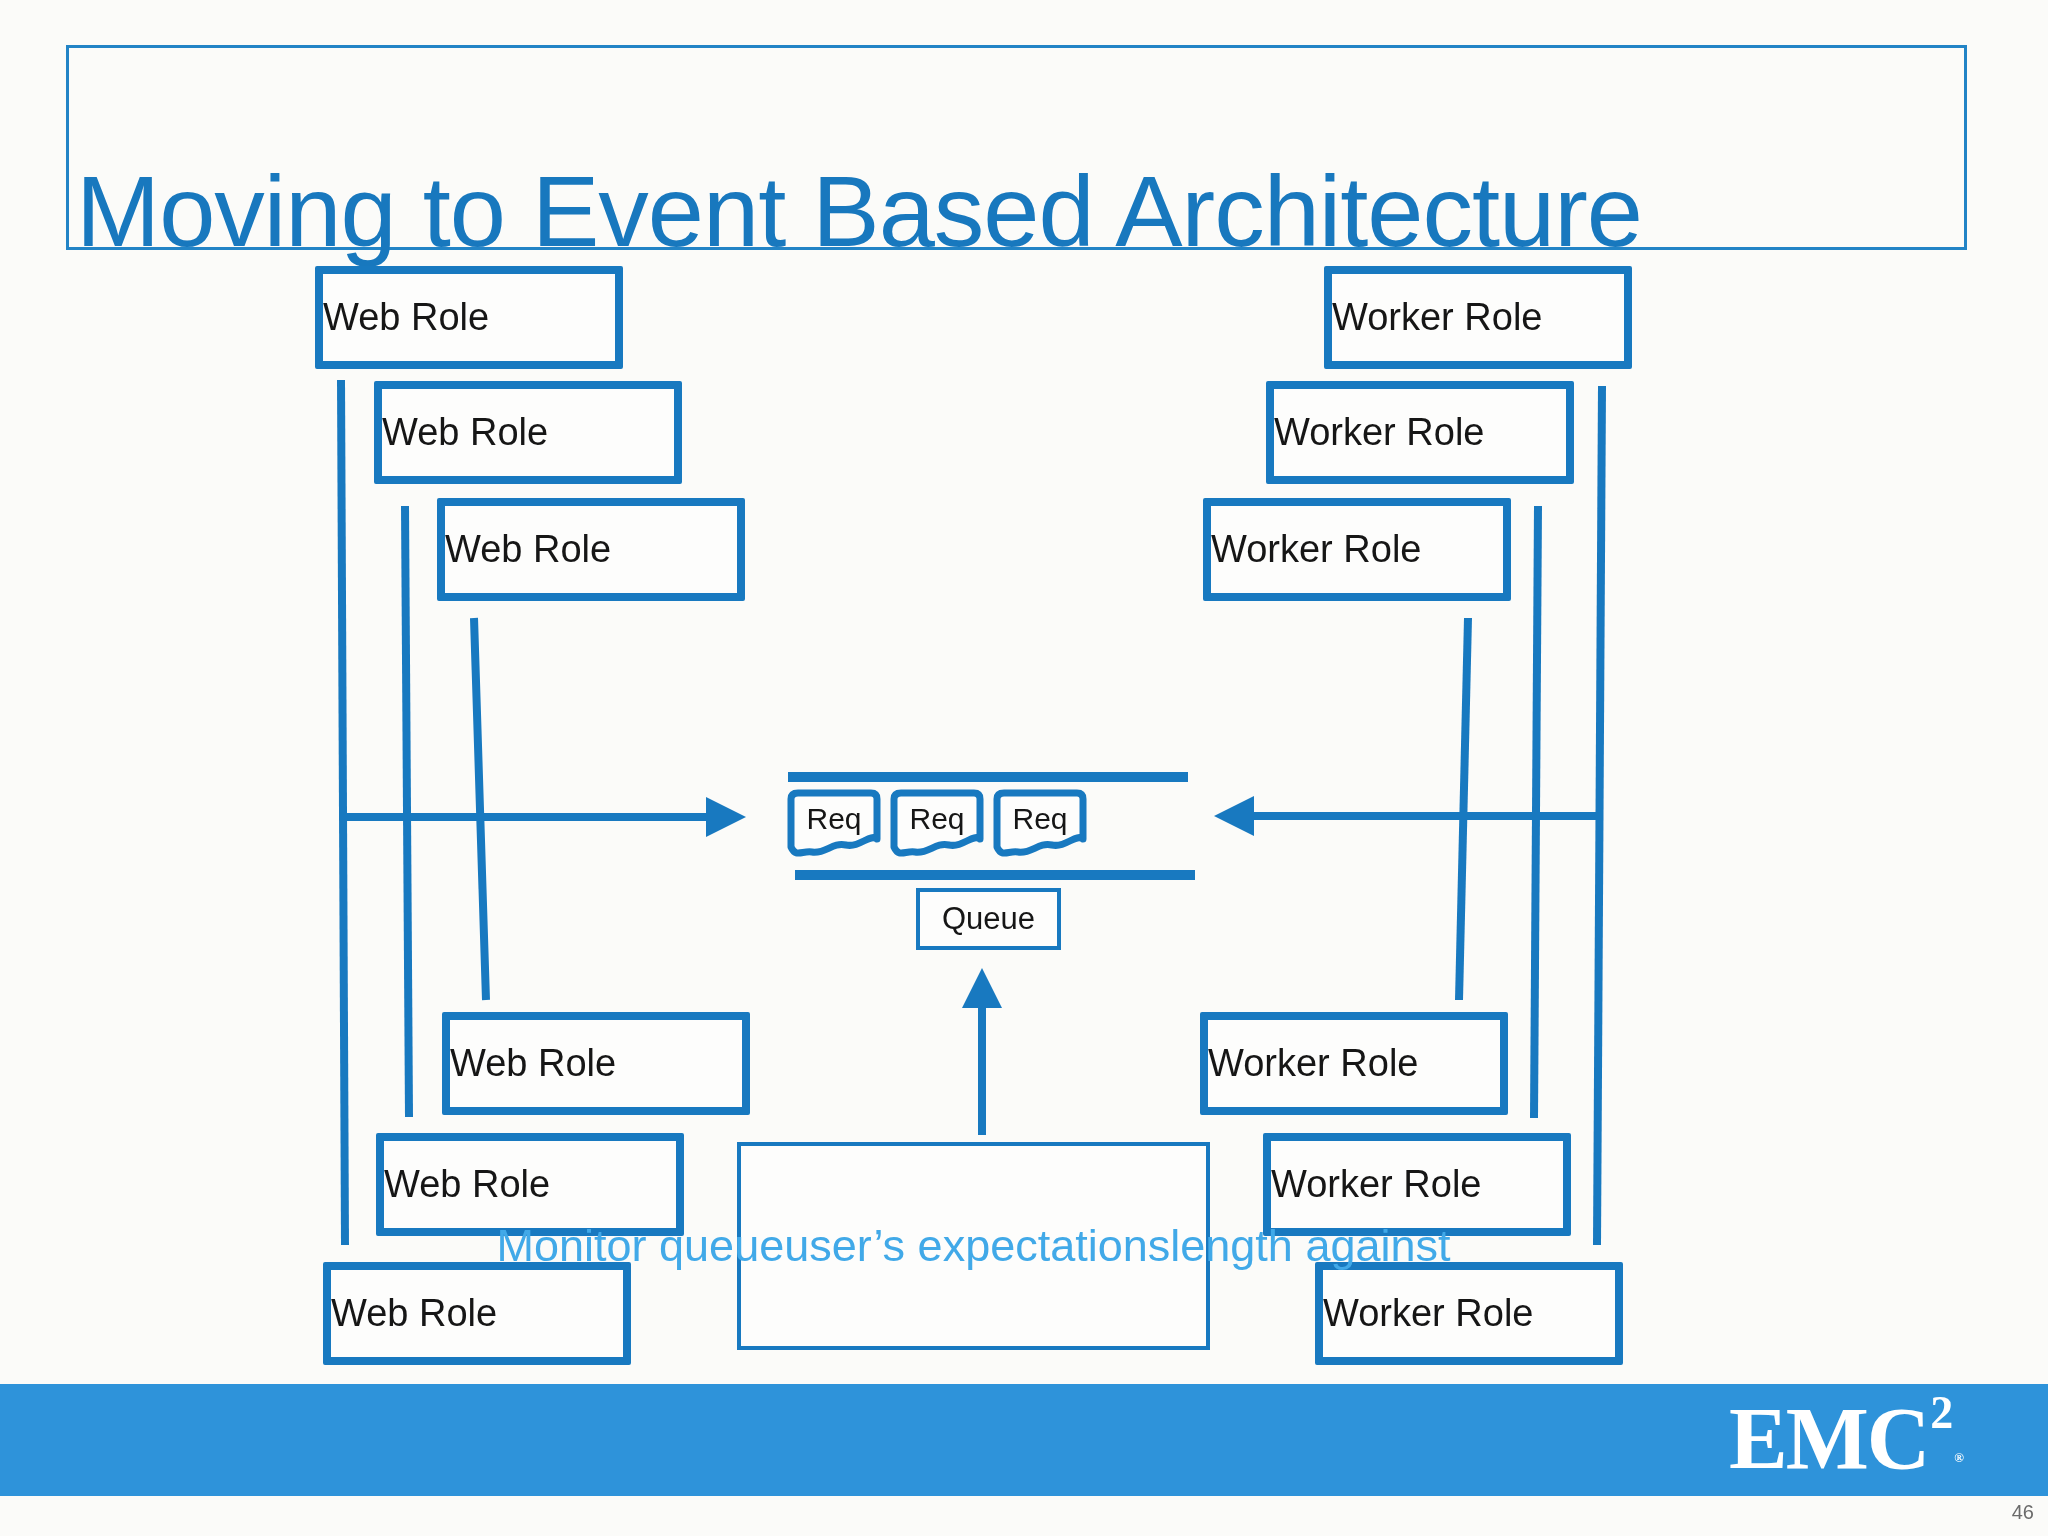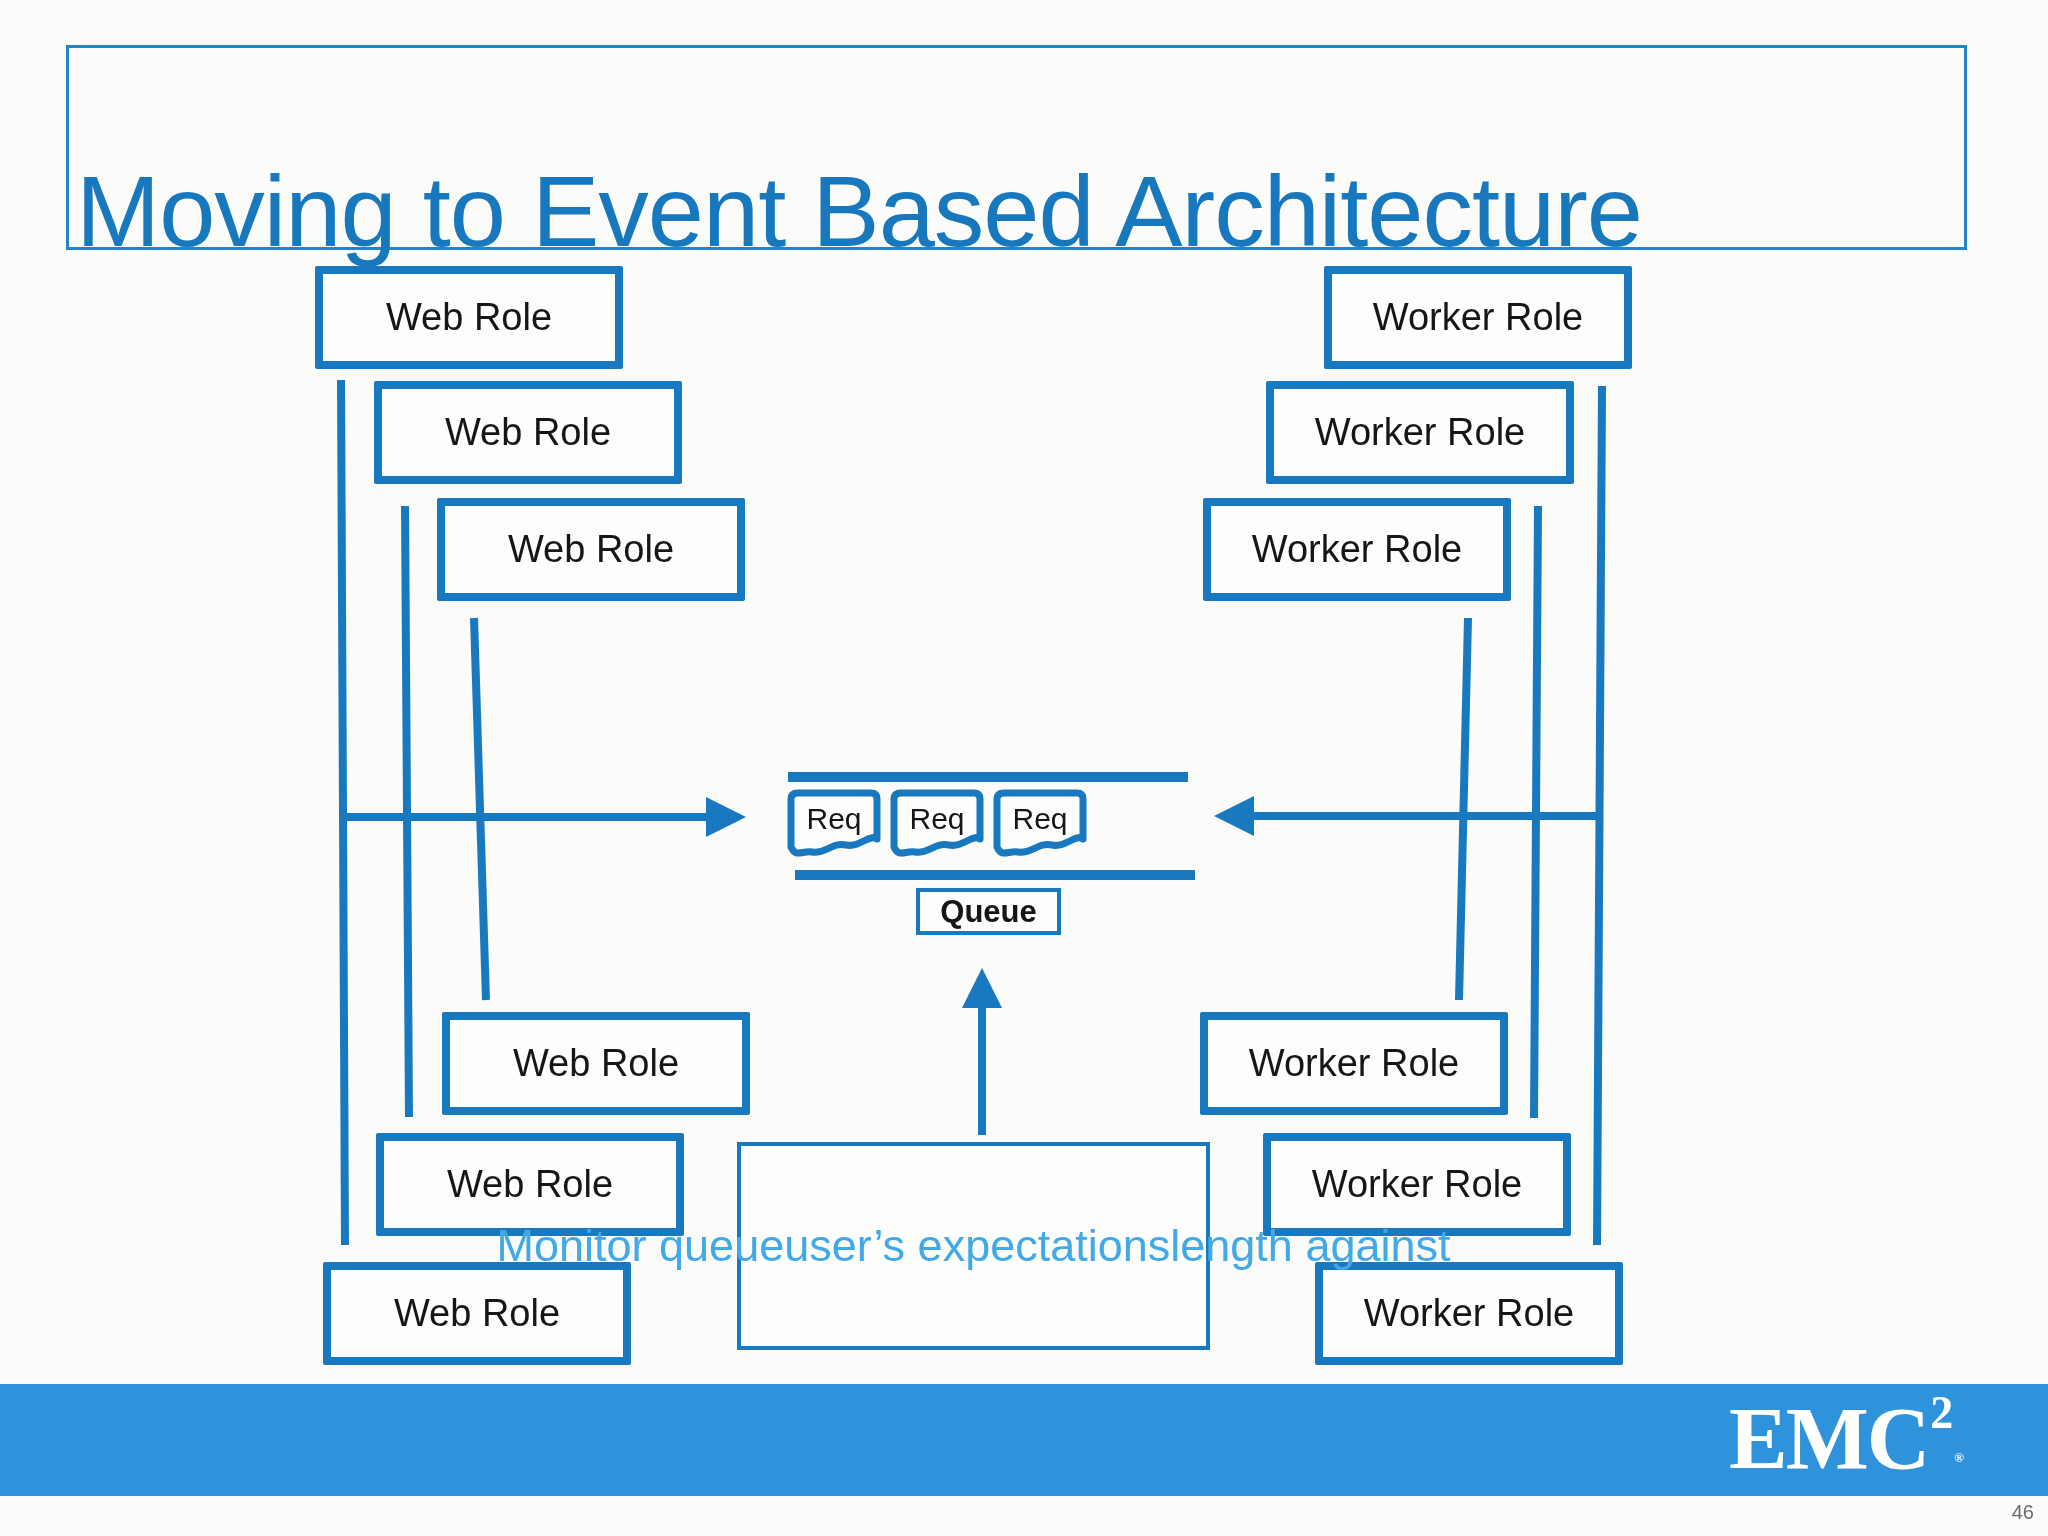--- a/index.html
+++ b/index.html
@@ -34,42 +34,42 @@
     position:absolute;left:0;top:0;width:2048px;height:1536px;
     pointer-events:none;
   }
   .conn{stroke:var(--blue);stroke-width:8;fill:none;}
   .qline{stroke:var(--blue);stroke-width:10;fill:none;}
   
   .role-box{
     position:absolute;width:308px;height:103px;
     border:8px solid var(--blue);background:var(--box-fill);
     box-sizing:border-box;border-radius:2px;
-    display:flex;align-items:center;justify-content:center;
+    display:flex;align-items:center;
     font-size:38px;color:var(--ink);
     z-index:2;
   }
   
   .req-doc{
     position:absolute;width:94px;height:76px;z-index:2;
   }
   .req-doc svg{position:absolute;left:0;top:0;}
   .req-label{
     position:absolute;left:0;top:0;width:100%;height:100%;
     display:flex;align-items:center;justify-content:center;
     padding-bottom:16px;box-sizing:border-box;
     font-size:30px;color:var(--ink);
   }
   
   .queue-box{
-    position:absolute;left:916px;top:888px;width:145px;height:47px;
+    position:absolute;left:916px;top:888px;width:145px;height:62px;
     border:4px solid var(--blue);background:var(--box-fill);
     box-sizing:border-box;
     display:flex;align-items:center;justify-content:center;
-    font-size:31px;color:var(--ink);z-index:2;font-weight:bold;
+    font-size:31px;color:var(--ink);z-index:2;
   }
   
   .annotation-box{
     position:absolute;left:737px;top:1142px;width:473px;height:208px;
     border:4px solid var(--blue);background:var(--box-fill);
     box-sizing:border-box;
     display:flex;align-items:center;justify-content:center;
     z-index:2;
   }
   .annotation-line{

